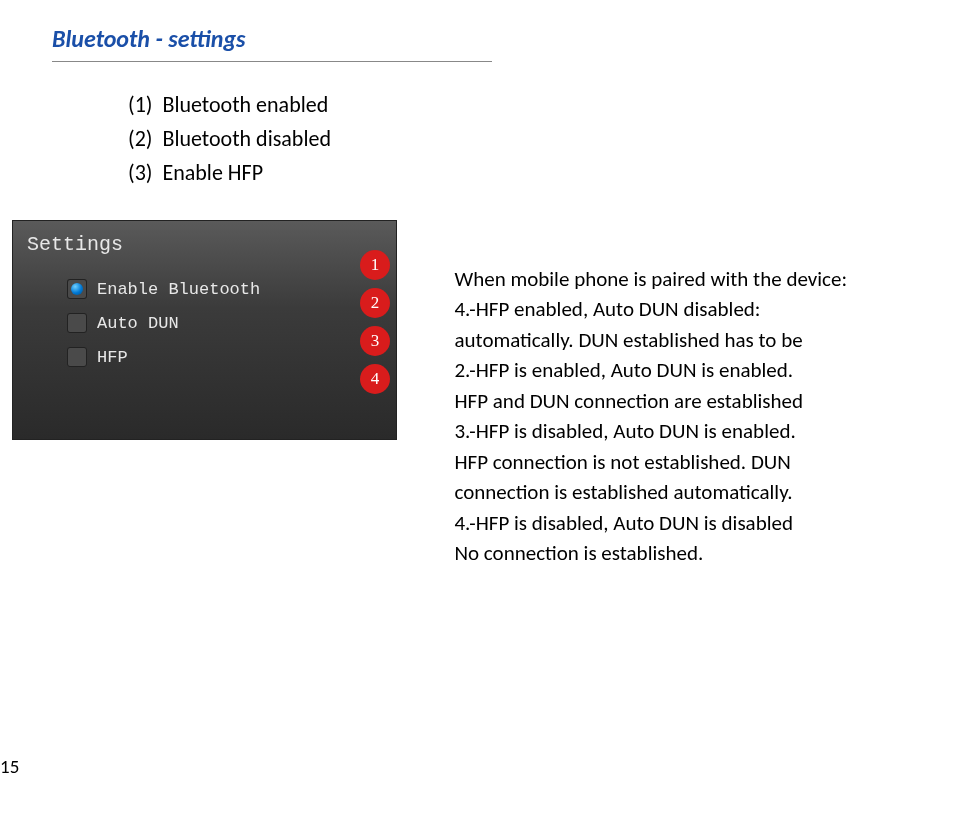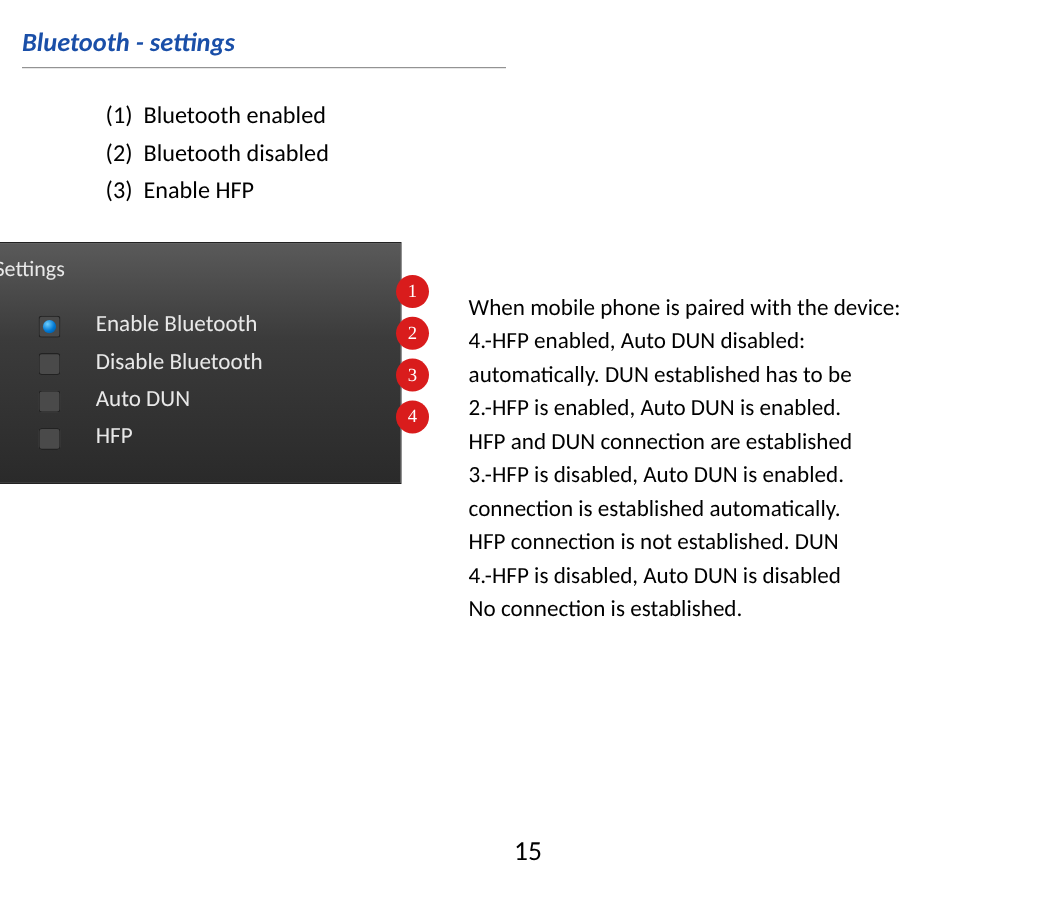--- a/index.html
+++ b/index.html
@@ -1,38 +1,39 @@
 <!DOCTYPE html>
 <html><head>
 <meta charset="utf-8">
 <style>
   * { box-sizing: border-box; margin: 0; padding: 0; }
   html, body { width: 960px; height: 819px; background: #fff; font-family: "Segoe UI", Tahoma, Calibri, sans-serif; color: #000; }
-  .page { padding: 24px 40px 20px 20px; position: relative; height: 819px; }
+  .page { padding: 24px 40px 20px 52px; position: relative; height: 819px; }
   .title { color: #1a4fa8; font-style: italic; font-weight: 700; font-size: 24px; margin-bottom: 8px; }
   .rule { border: 0; border-top: 1px solid #888; width: 440px; margin-bottom: 26px; }
   .columns { display: flex; gap: 36px; }
   .left { width: 370px; }
   .right { width: 470px; font-size: 21px; line-height: 1.45; }
   .list { font-size: 22px; line-height: 1.55; margin-left: 76px; margin-bottom: 30px; }
   .panel-img {
     width: 385px; height: 220px;
     background: linear-gradient(#5a5a5a,#3b3b3b 40%,#2a2a2a);
     border: 1px solid #222; position: relative; padding: 12px 14px;
     margin-left: -40px;
+    font-family: Liberation Mono, monospace;
   }
   .panel-title { color: #e8e8e8; font-size: 20px; font-weight: 500; }
   .panel-rows { margin-top: 16px; margin-left: 40px; }
-  .panel-row { display: flex; align-items: flex-end; gap: 32px; height: 34px; color: #e8e8e8; font-size: 21px; }
+  .panel-row { display: flex; align-items: center; gap: 10px; height: 34px; color: #e8e8e8; font-size: 17px; }
   .panel-row .box { width: 20px; height: 20px; border-radius: 3px; background: #4a4a4a; box-shadow: inset 0 0 0 1px #222; display: flex; align-items: center; justify-content: center; }
   .panel-row .box.on::after { content:""; width: 12px; height: 12px; border-radius: 50%; background: radial-gradient(circle at 35% 30%, #6fd0ff, #0078d4 55%, #004f8a); }
   .badges { position: absolute; left: 360px; top: 250px; display: flex; flex-direction: column; gap: 8px; }
   .badge { width: 30px; height: 30px; background: #d91c1c; color: #fff; border-radius: 15px; display: flex; align-items: center; justify-content: center; font-size: 17px; font-family: Georgia, serif; }
   .explain p { margin-bottom: 0; }
-  .page-num { position: absolute; bottom: 30px; left: 0; right: 0; text-align: center; font-size: 25px; }
+  .page-num { position: absolute; bottom: 41px; left: 0; right: 0; font-size: 19px; }
 </style>
 </head>
 <body>
 
 <div class="page">
   <div class="title">Bluetooth - settings</div>
   <hr class="rule">
 
   <div class="columns">
     <div class="left">
@@ -44,44 +45,40 @@
 
       <div class="panel-img">
         <div class="panel-title">Settings</div>
         <div class="panel-rows">
           <div class="panel-row">
             <span class="box on"></span>
             <span>Enable Bluetooth</span>
           </div>
           <div class="panel-row">
             <span class="box"></span>
-            <span>Disable Bluetooth</span>
-          </div>
-          <div class="panel-row">
-            <span class="box"></span>
             <span>Auto DUN</span>
           </div>
           <div class="panel-row">
             <span class="box"></span>
             <span>HFP</span>
           </div>
         </div>
       </div>
     </div>
 
     <div class="right explain">
       <div style="height:176px"></div>
       <p>When mobile phone is paired with the device:</p>
       <p>4.-HFP enabled, Auto DUN disabled:</p>
       <p>automatically. DUN established has to be</p>
       <p>2.-HFP is enabled, Auto DUN is enabled.</p>
       <p>HFP and DUN connection are established</p>
       <p>3.-HFP is disabled, Auto DUN is enabled.</p>
+      <p>HFP connection is not established. DUN</p>
       <p>connection is established automatically.</p>
-      <p>HFP connection is not established. DUN</p>
       <p>4.-HFP is disabled, Auto DUN is disabled</p>
       <p>No connection is established.</p>
     </div>
   </div>
 
   <div class="badges">
     <div class="badge">1</div>
     <div class="badge">2</div>
     <div class="badge">3</div>
     <div class="badge">4</div>

